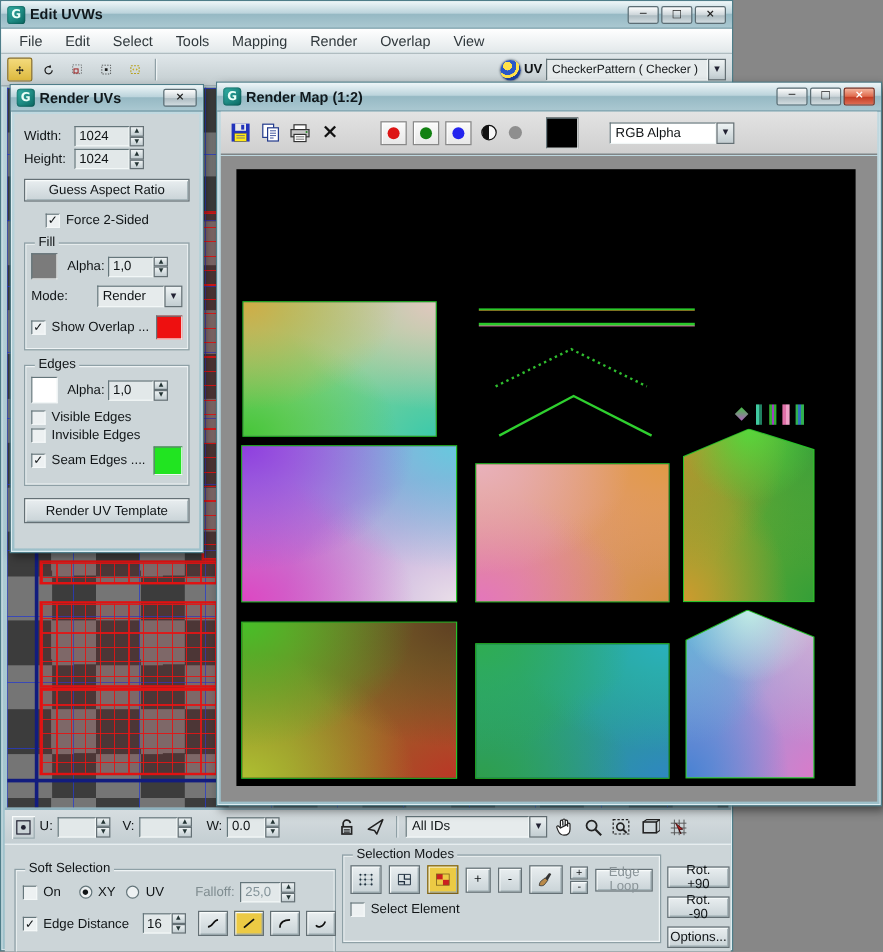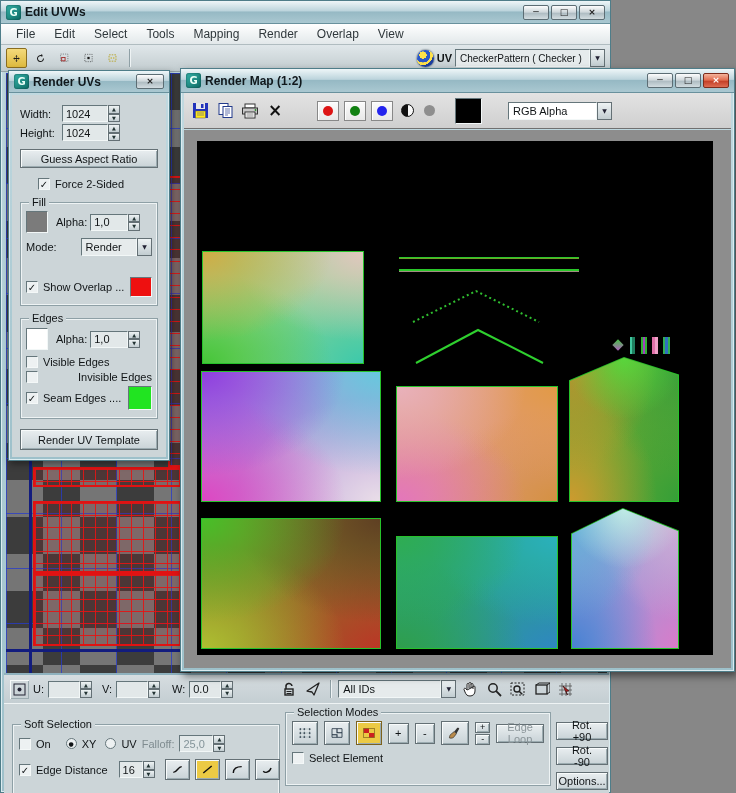--- a/index.html
+++ b/index.html
@@ -273,21 +273,21 @@
 
     <div class="group" id="soft-sel">
       <span class="gtitle">Soft Selection</span>
       <div style="display:flex;align-items:center;gap:5px;padding:10px 6px 0;">
         <span class="checkbox"></span>
         <span class="lbl">On</span>
         <span class="radio" style="margin-left:10px;">●</span>
         <span class="lbl">XY</span>
         <span class="radio" style="margin-left:4px;"></span>
         <span class="lbl">UV</span>
-        <span class="lbl dis" style="margin-left:0;">Falloff:</span>
+        <span class="lbl dis" style="margin-left:21px;">Falloff:</span>
         <span class="spinner">
           <span class="fld dis" style="width:34px;">25,0</span>
           <span class="spin">
               <b>▲</b>
               <b>▼</b>
             </span>
         </span>
       </div>
       <div style="display:flex;align-items:center;gap:5px;padding:7px 6px 0;">
         <span class="checkbox">✓</span>
@@ -423,21 +423,21 @@
         <span class="swatch" style="width: 22px; height: 22px; background: rgb(123, 123, 123);"></span>
         <span class="lbl" style="margin-left:8px;">Alpha:</span>
         <span class="spinner" style="margin-left:3px;">
           <span class="fld" style="width:38px;">1,0</span>
           <span class="spin">
               <b>▲</b>
               <b>▼</b>
             </span>
         </span>
       </div>
-      <div class="ru-row" style="margin-bottom:21px;gap:24px;">
+      <div class="ru-row" style="margin-bottom:7px;gap:24px;">
         <span class="lbl" style="width:34px;">Mode:</span>
         <span class="ddown" style="width:88px;">
           <span class="dd-face">Render</span>
           <span class="dd-btn">▼</span>
         </span>
       </div>
       <div class="ru-row">
         <span class="checkbox">✓</span>
         <span class="lbl" style="margin-left:5px;">Show Overlap ...</span>
         <span class="swatch" style="width: 22px; height: 20px; margin-left: auto; background: rgb(238, 16, 16);"></span>
@@ -454,21 +454,21 @@
           <span class="spin">
               <b>▲</b>
               <b>▼</b>
             </span>
         </span>
       </div>
       <div class="ru-row" style="margin-bottom:3px;">
         <span class="checkbox"></span>
         <span class="lbl" style="margin-left:5px;">Visible Edges</span>
       </div>
-      <div class="ru-row" style="margin-bottom:3px;justify-content:space-between;">
+      <div class="ru-row" style="margin-bottom:3px;">
         <span class="checkbox"></span>
         <span class="lbl" style="margin-left:5px;">Invisible Edges</span>
       </div>
       <div class="ru-row">
         <span class="checkbox">✓</span>
         <span class="lbl" style="margin-left:5px;">Seam Edges ....</span>
         <span class="swatch" style="width: 24px; height: 24px; margin-left: auto; background: rgb(33, 228, 33);"></span>
       </div>
     </div>
 

